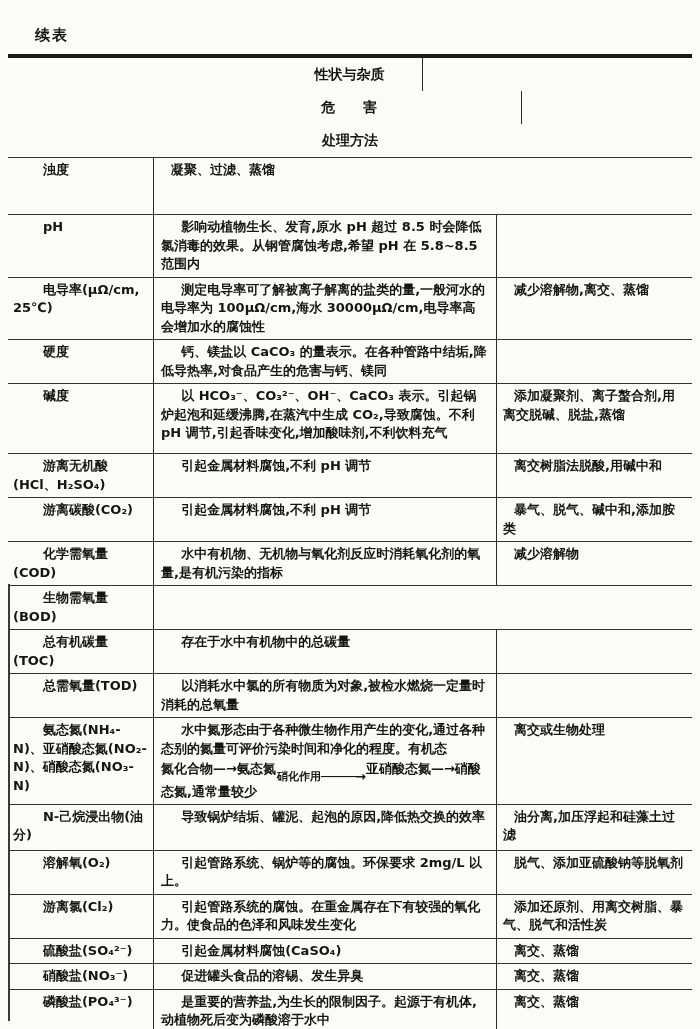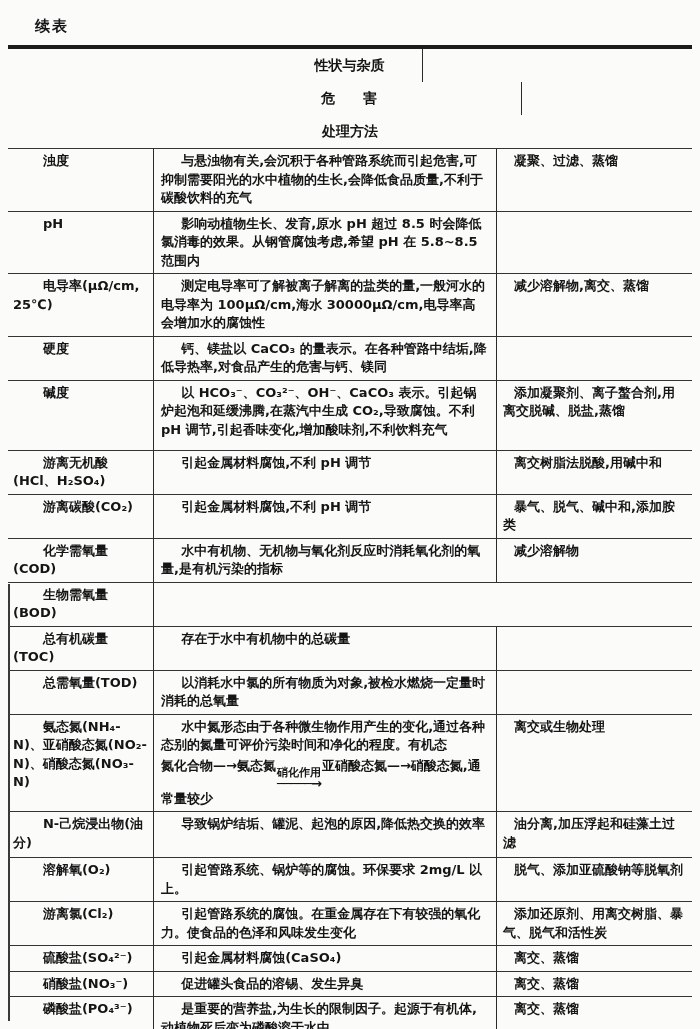--- a/index.html
+++ b/index.html
@@ -6,21 +6,21 @@
   body{
     width:700px; min-height:1029px;
     background:#fbfbf9;
     color:#151515;
     font-family:"DejaVu Sans", sans-serif;
     -webkit-font-smoothing:antialiased;
   }
   .page{position:relative; padding:6px 8px 6px 8px;}
   .title{
     font-size:15px; font-weight:700; letter-spacing:2px;
-    margin:11px 0 9px 27px;
+    margin:20px 0 9px 27px;
   }
   .tbl{
     border-top:4px solid #1c1c1c;
     border-bottom:3px solid #1c1c1c;
     position:relative;
   }
   .row{display:flex; border-top:1.5px solid #333;}
   .row:first-child{border-top:none;flex-direction:column;}
   .c{box-sizing:border-box;}
   .c1{width:146px; border-right:1.5px solid #2a2a2a; padding:3px 5px;}
@@ -28,21 +28,21 @@
   .c3{flex:1; padding:3px 6px;}
   .t{margin:0; font-size:13px; line-height:18.5px; font-weight:600;}
   .t1{text-indent:2.3em;}
   .t2{text-indent:1.55em;}
   .t3{text-indent:0.85em;}
   .hdr{align-items:center;}
   .hdr .c{display:flex; align-items:center; justify-content:center; min-height:33px;}
   .hdr .t{font-size:14px; font-weight:700; text-indent:0; text-align:center;}
   .flow{margin:1px 0 0 0; font-size:13px; line-height:19px; font-weight:600; white-space:normal;}
   .larrow{
-    display:inline-flex; flex-direction:column; align-items:center;
+    display:inline-flex; flex-direction:row; align-items:center;
     vertical-align:-0.5em; line-height:1; margin:0 1px;
   }
   .llabel{font-size:11px; font-weight:600; line-height:11px;}
   .lline{font-size:13px; line-height:11px; letter-spacing:-1px;}
   .left-artifact{
     position:absolute; left:8px; top:584px; width:1.5px; height:437px;
     background:#3a3a3a;
   }
 </style>
 </head>
@@ -61,23 +61,20 @@
           <p class="t">危　　害</p>
         </div>
       <div class="c c3">
           <p class="t">处理方法</p>
         </div>
     </div>
 
     <div class="row" style="min-height:56px">
       <div class="c c1">
           <p class="t t1">浊度</p>
-        </div>
-      <div class="c c2">
-          <p class="t t2">与悬浊物有关,会沉积于各种管路系统而引起危害,可抑制需要阳光的水中植物的生长,会降低食品质量,不利于碳酸饮料的充气</p>
         </div>
       <div class="c c3">
           <p class="t t3">凝聚、过滤、蒸馏</p>
         </div>
     </div>
 
     <div class="row" style="min-height:55px">
       <div class="c c1">
           <p class="t t1">pH</p>
         </div>

